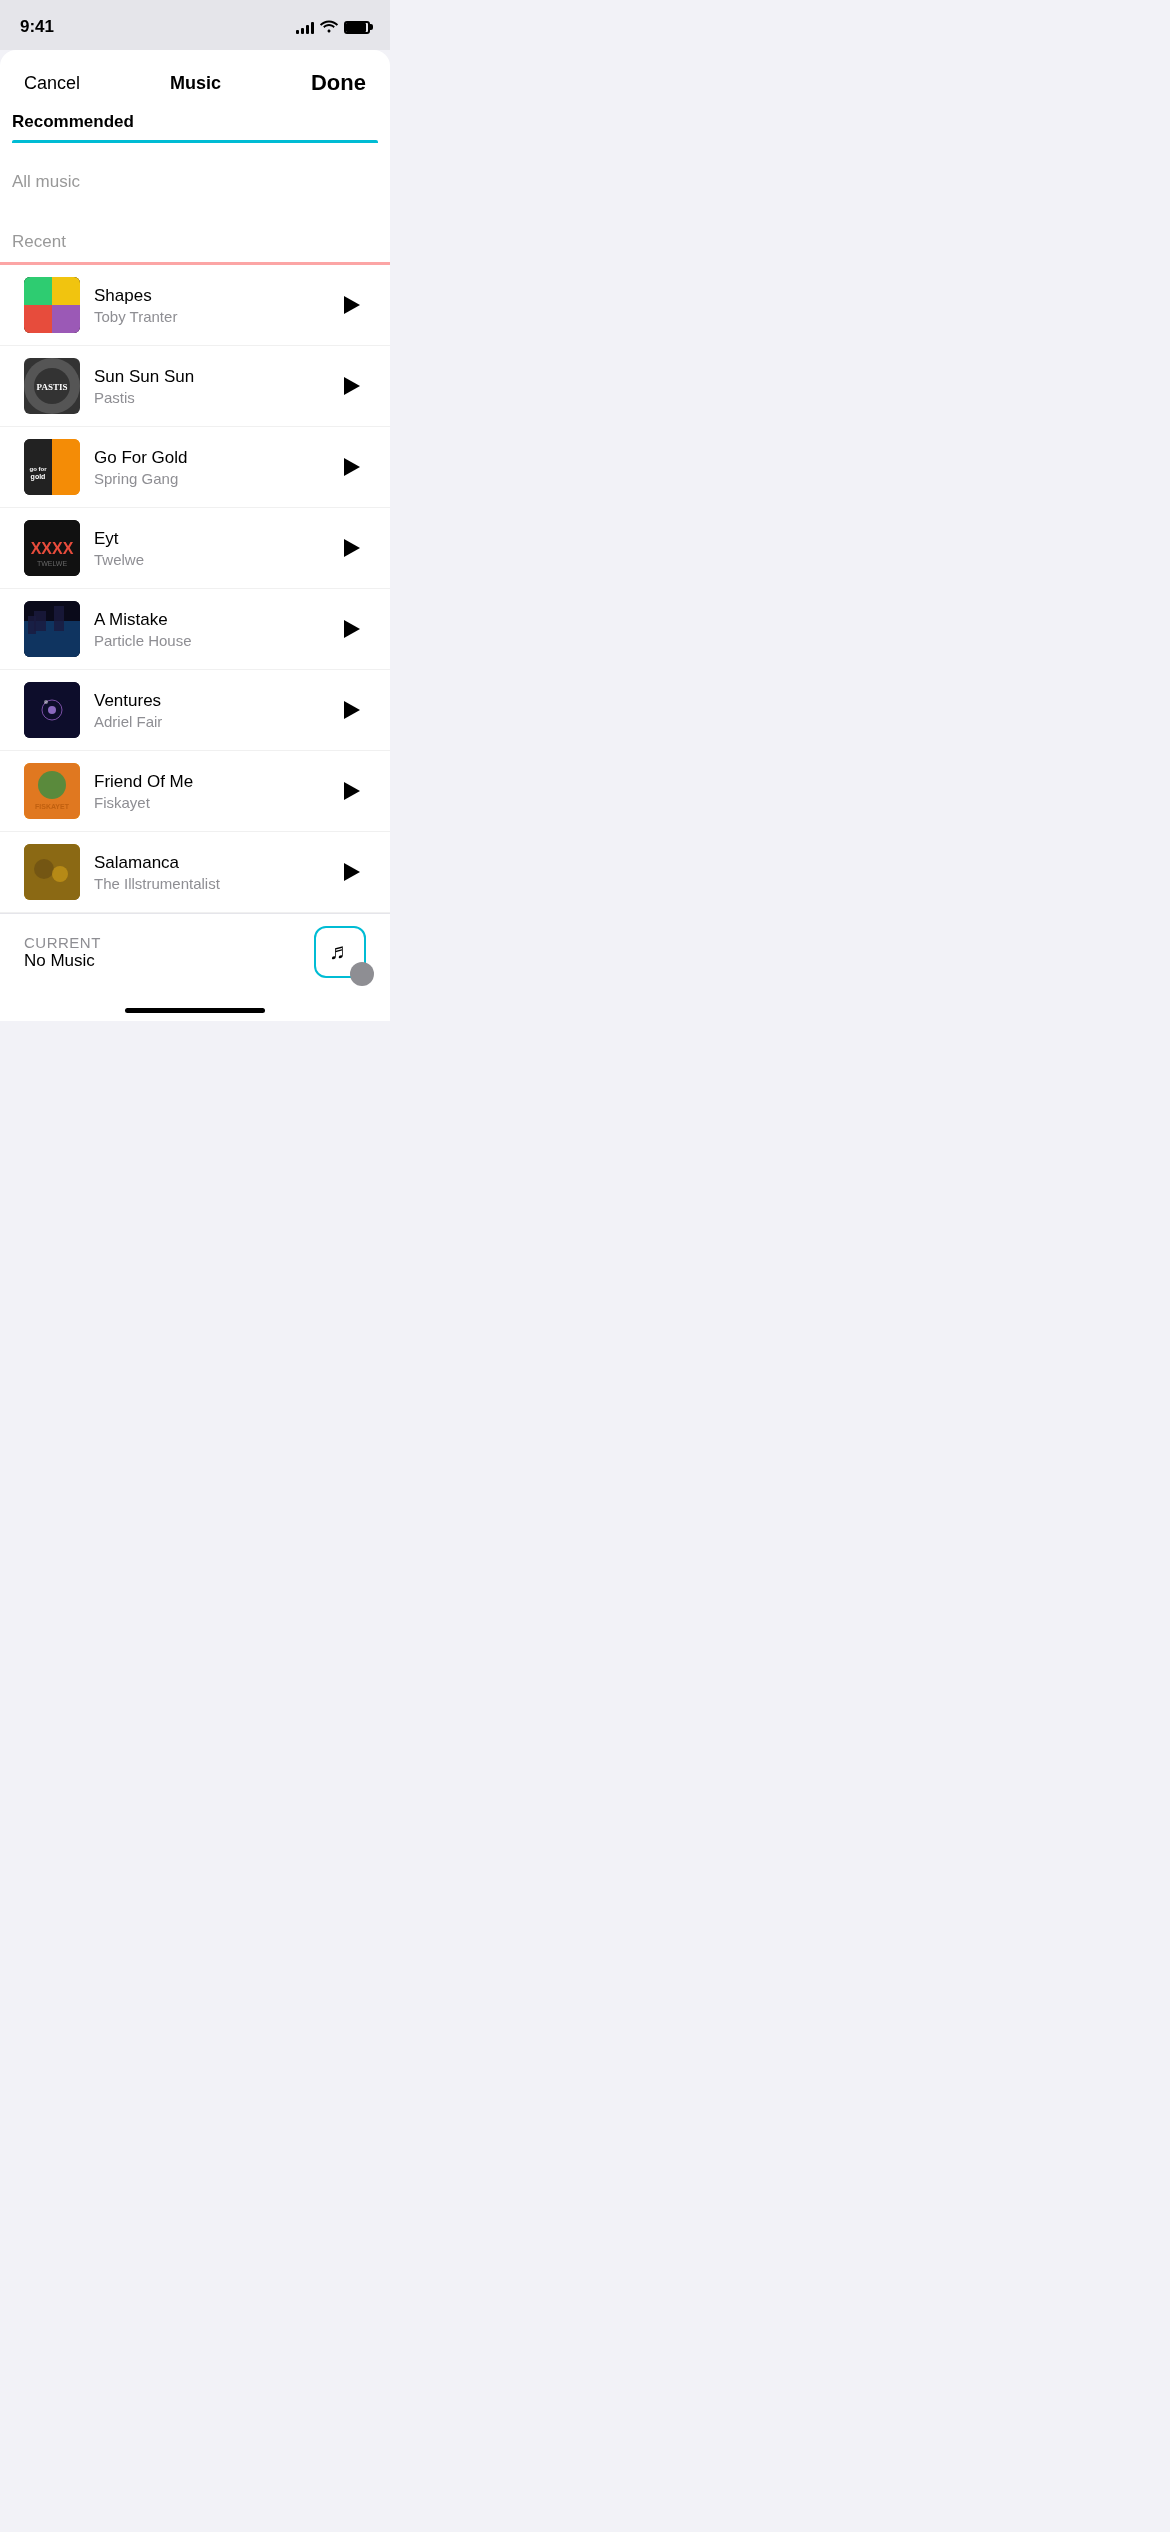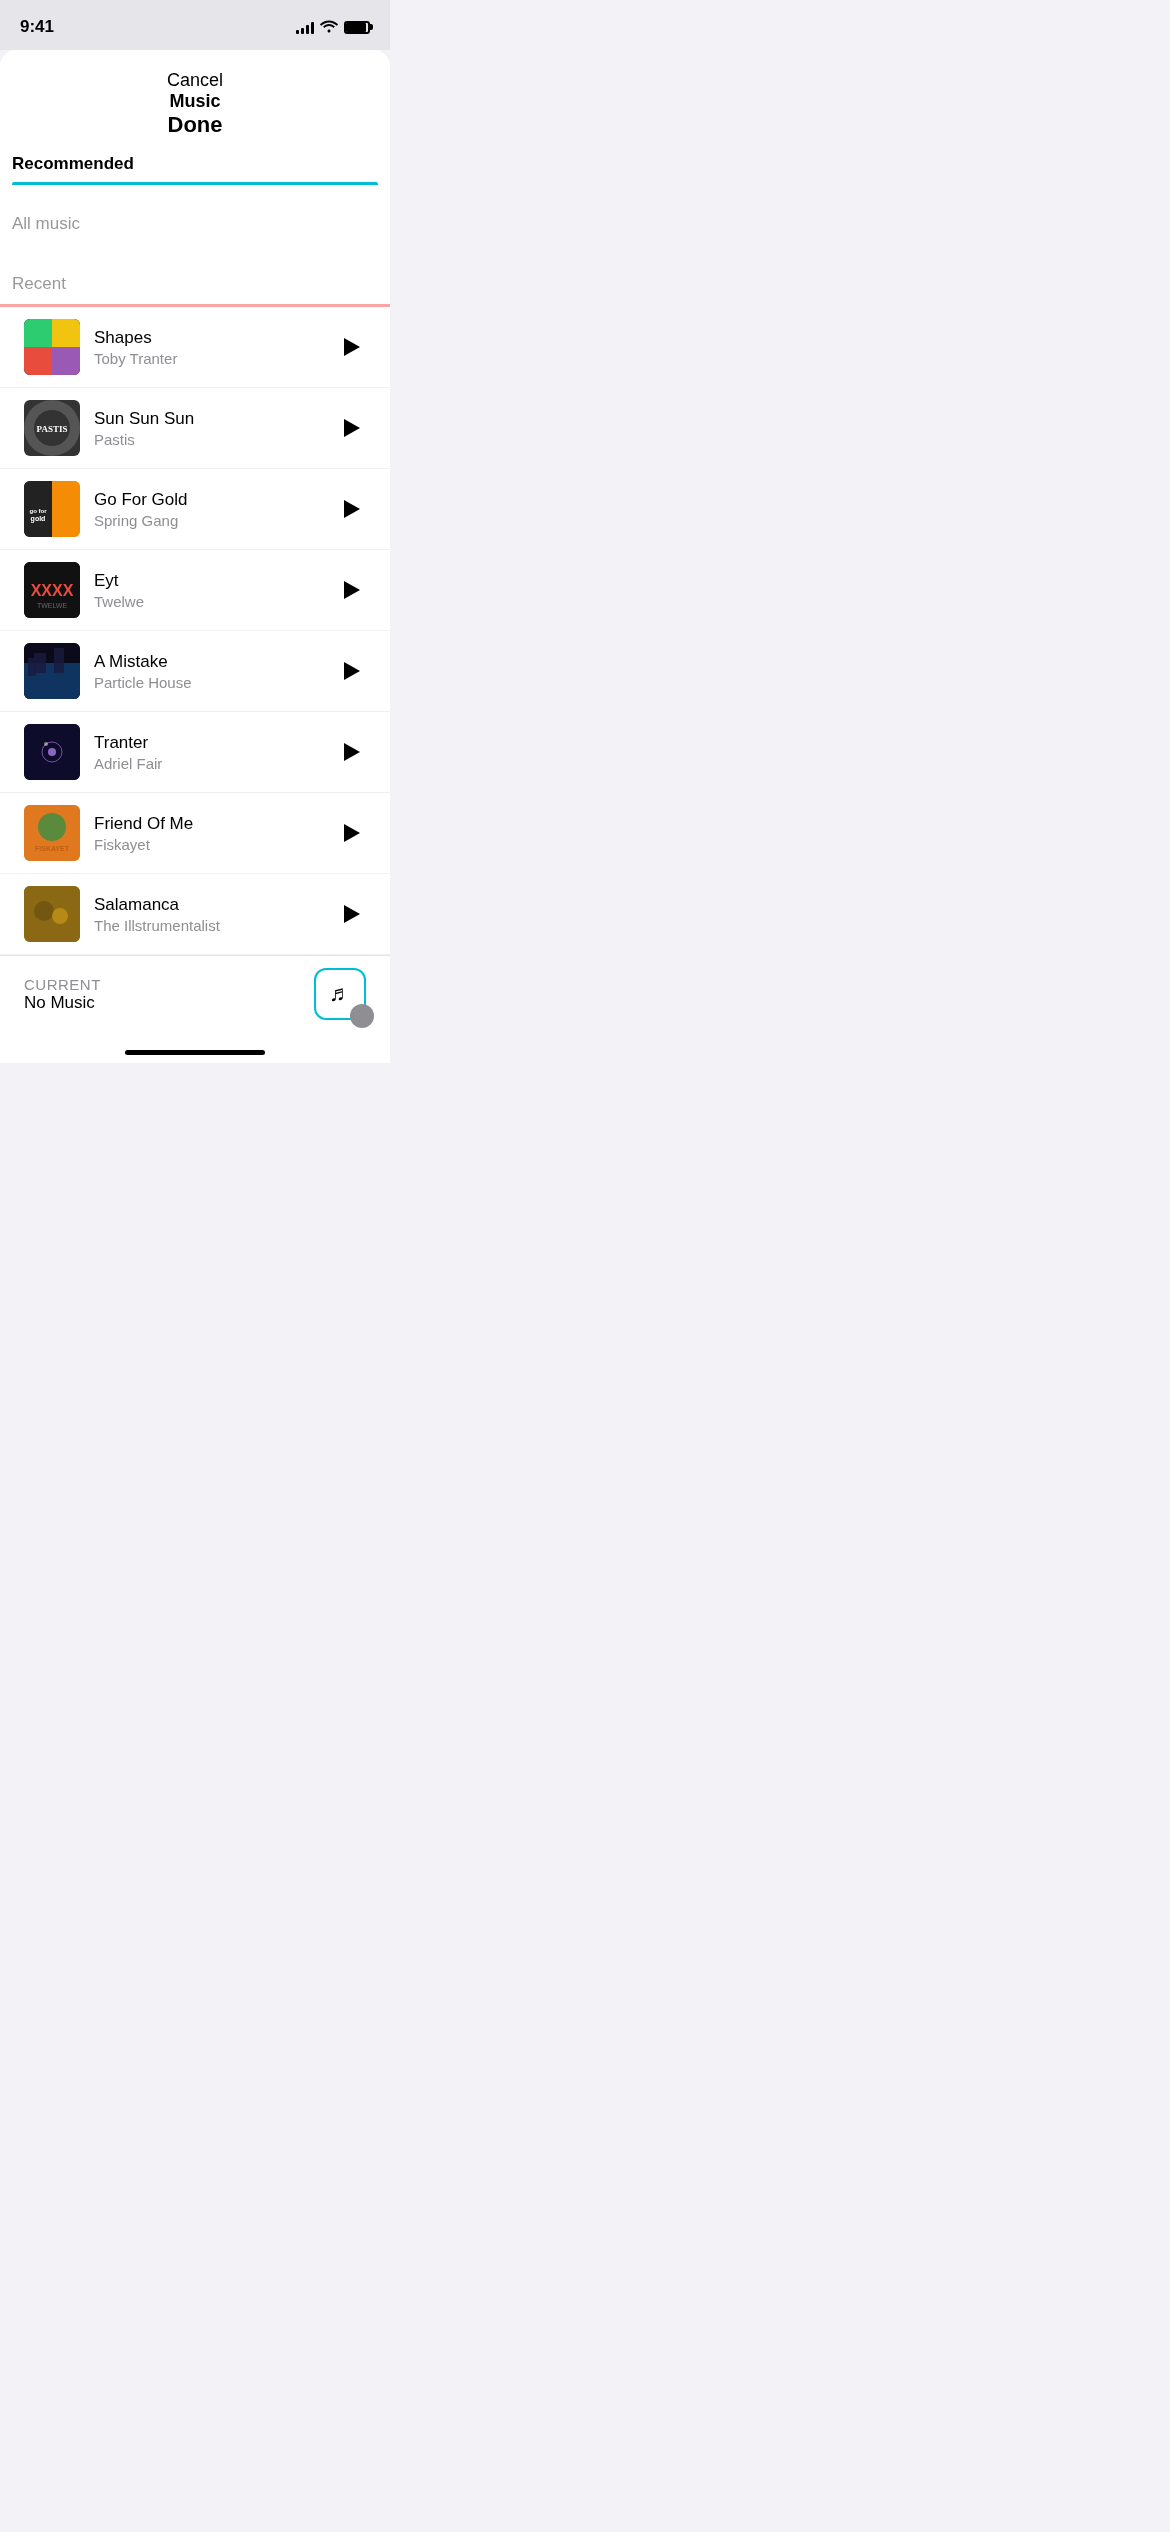--- a/index.html
+++ b/index.html
@@ -85,21 +85,20 @@
       margin-top: 0;
       min-height: 794px;
     }
 
     
     .nav-header {
       display: flex;
       justify-content: space-between;
       align-items: center;
       padding: 20px 24px 16px;
-      flex-direction: column;
     }
     .nav-cancel {
       font-size: 18px;
       color: #000;
       font-weight: 400;
     }
     .nav-title {
       font-size: 18px;
       font-weight: 700;
       color: #000;
@@ -468,21 +467,21 @@
         <div class="art-ventures">
           <svg width="56" height="56" viewBox="0 0 56 56">
               <rect width="56" height="56" fill="#0d0d2b"></rect>
               <circle cx="28" cy="28" r="10" fill="none" stroke="#7b4fa6" stroke-width="1"></circle>
               <circle cx="28" cy="28" r="4" fill="#c090ff" opacity="0.7"></circle>
               <circle cx="22" cy="20" r="2" fill="white" opacity="0.5"></circle>
             </svg>
         </div>
       </div>
       <div class="song-info">
-        <div class="song-title">Tranter</div>
+        <div class="song-title">Ventures</div>
         <div class="song-artist">Adriel Fair</div>
       </div>
       <div class="play-button">
         <div class="play-icon"></div>
       </div>
     </div>
 
 
     <div class="song-item">
       <div class="song-artwork">

